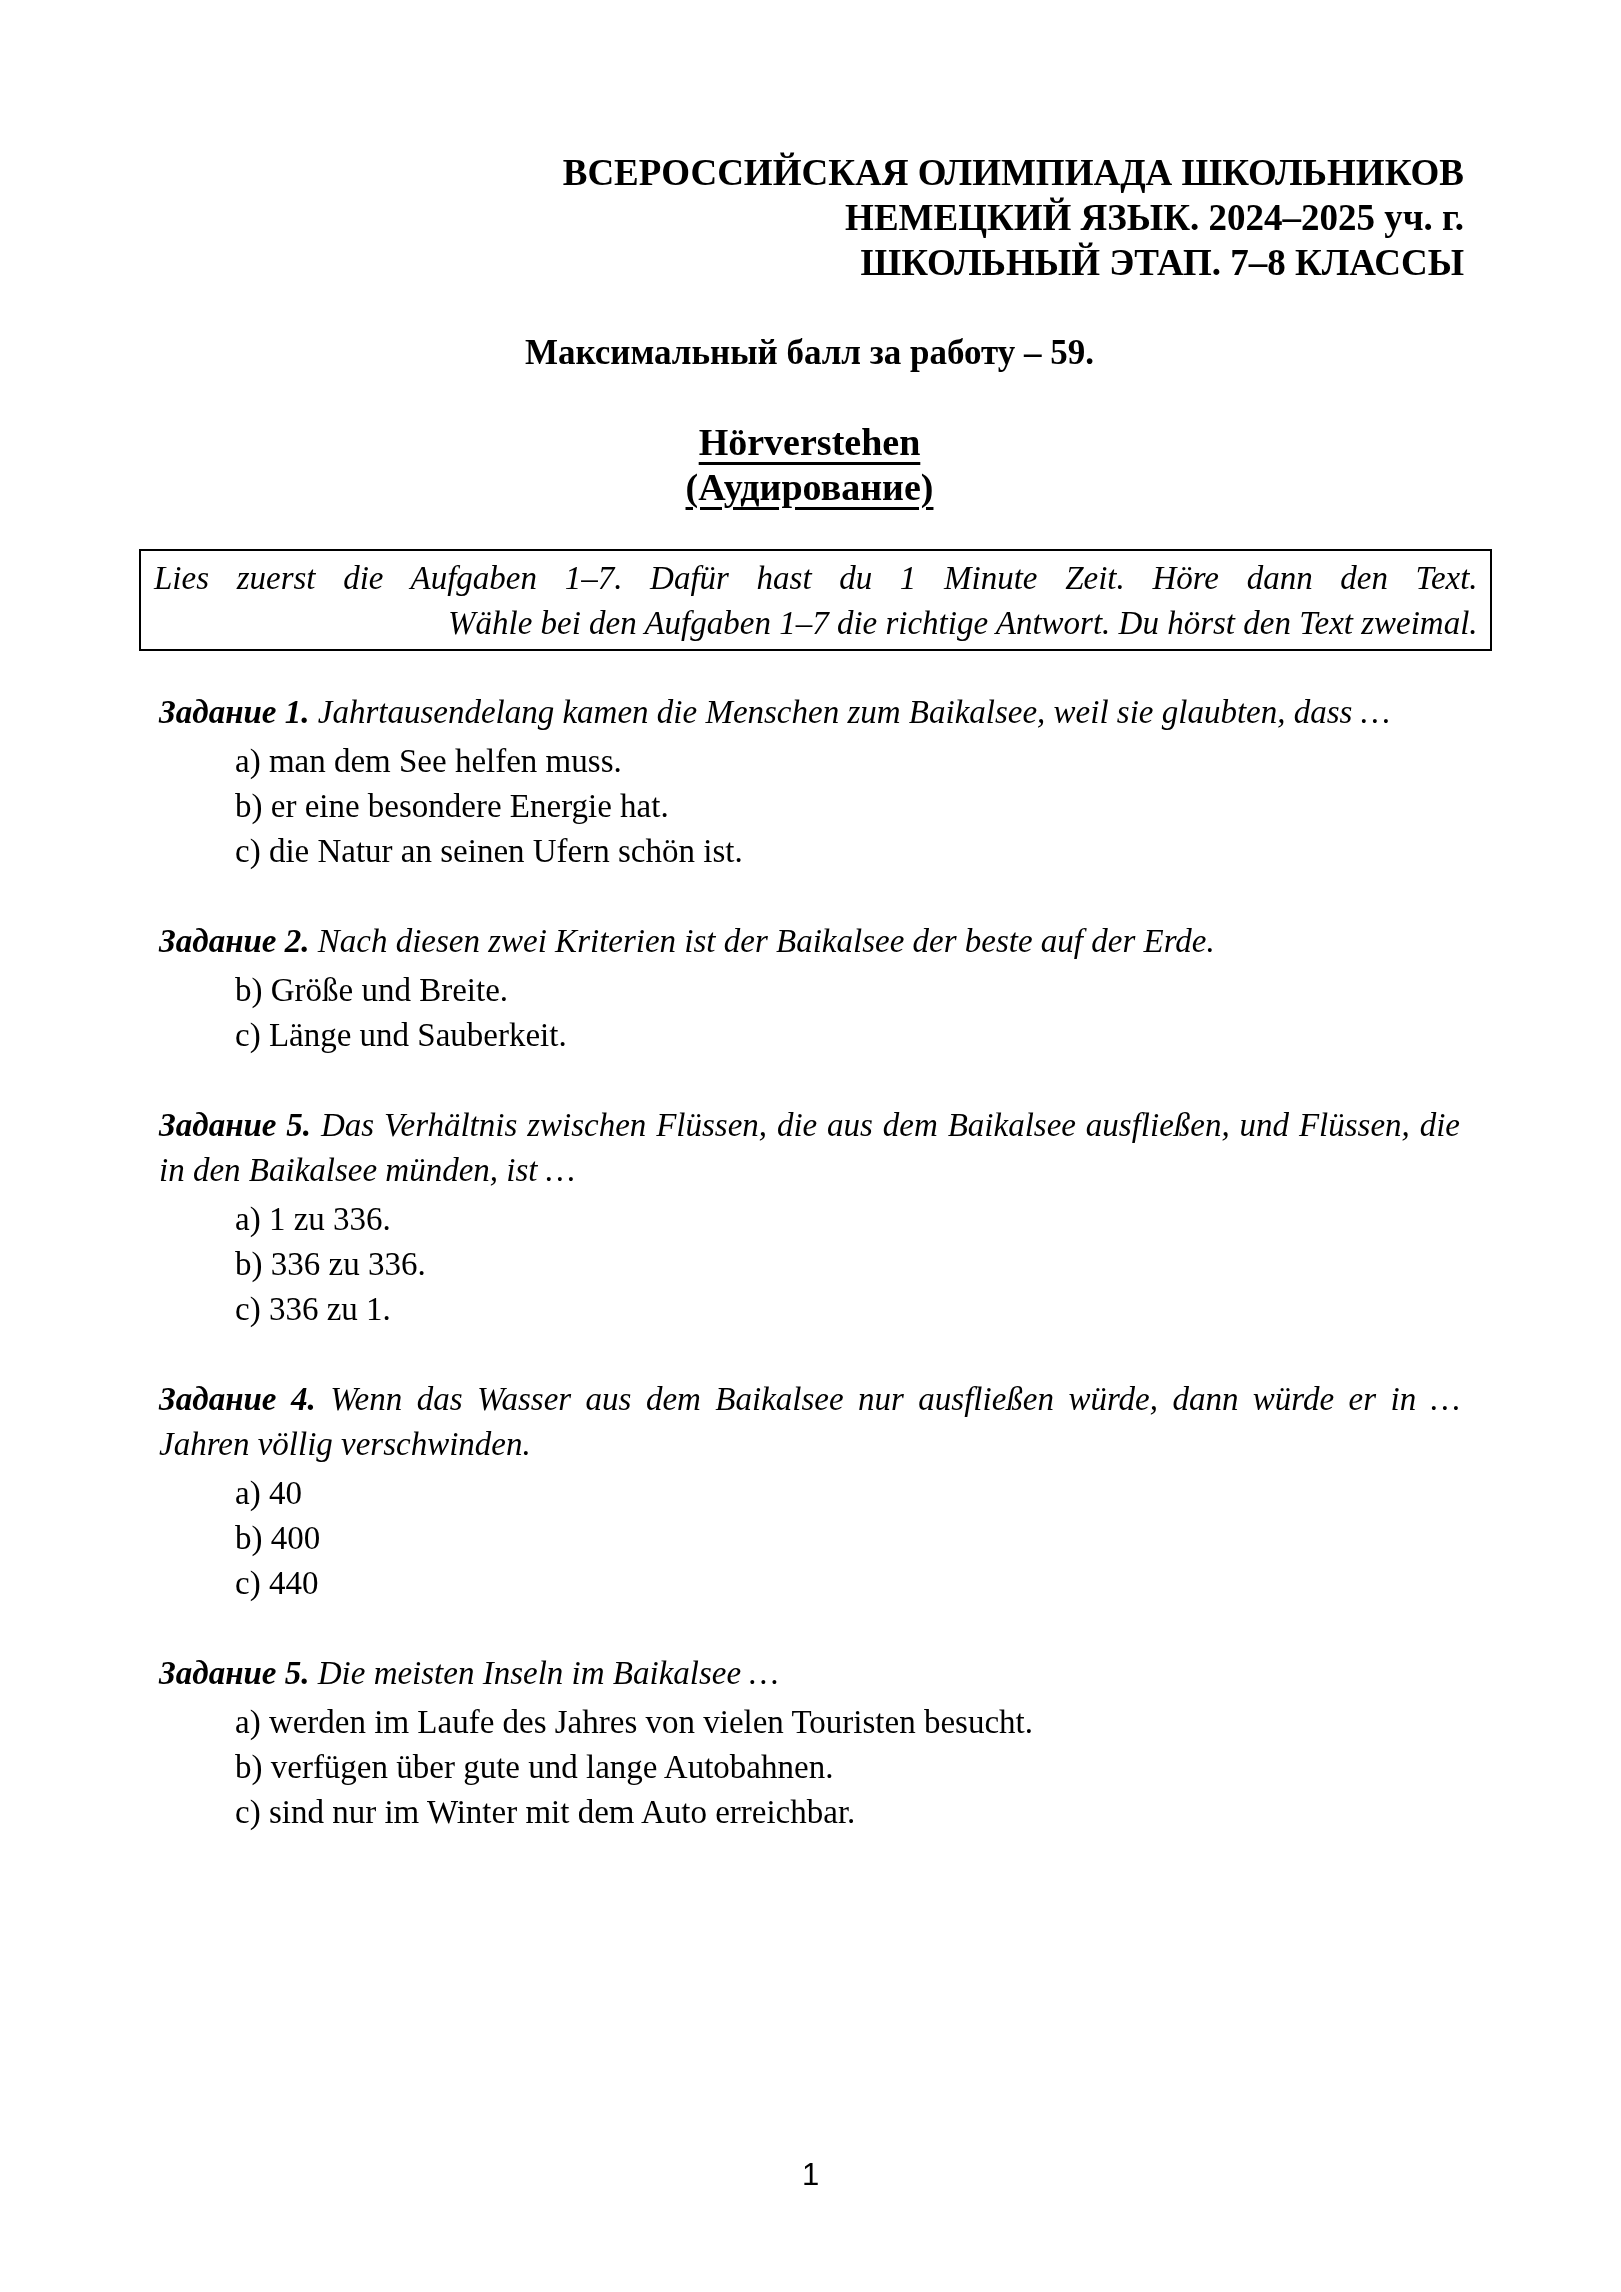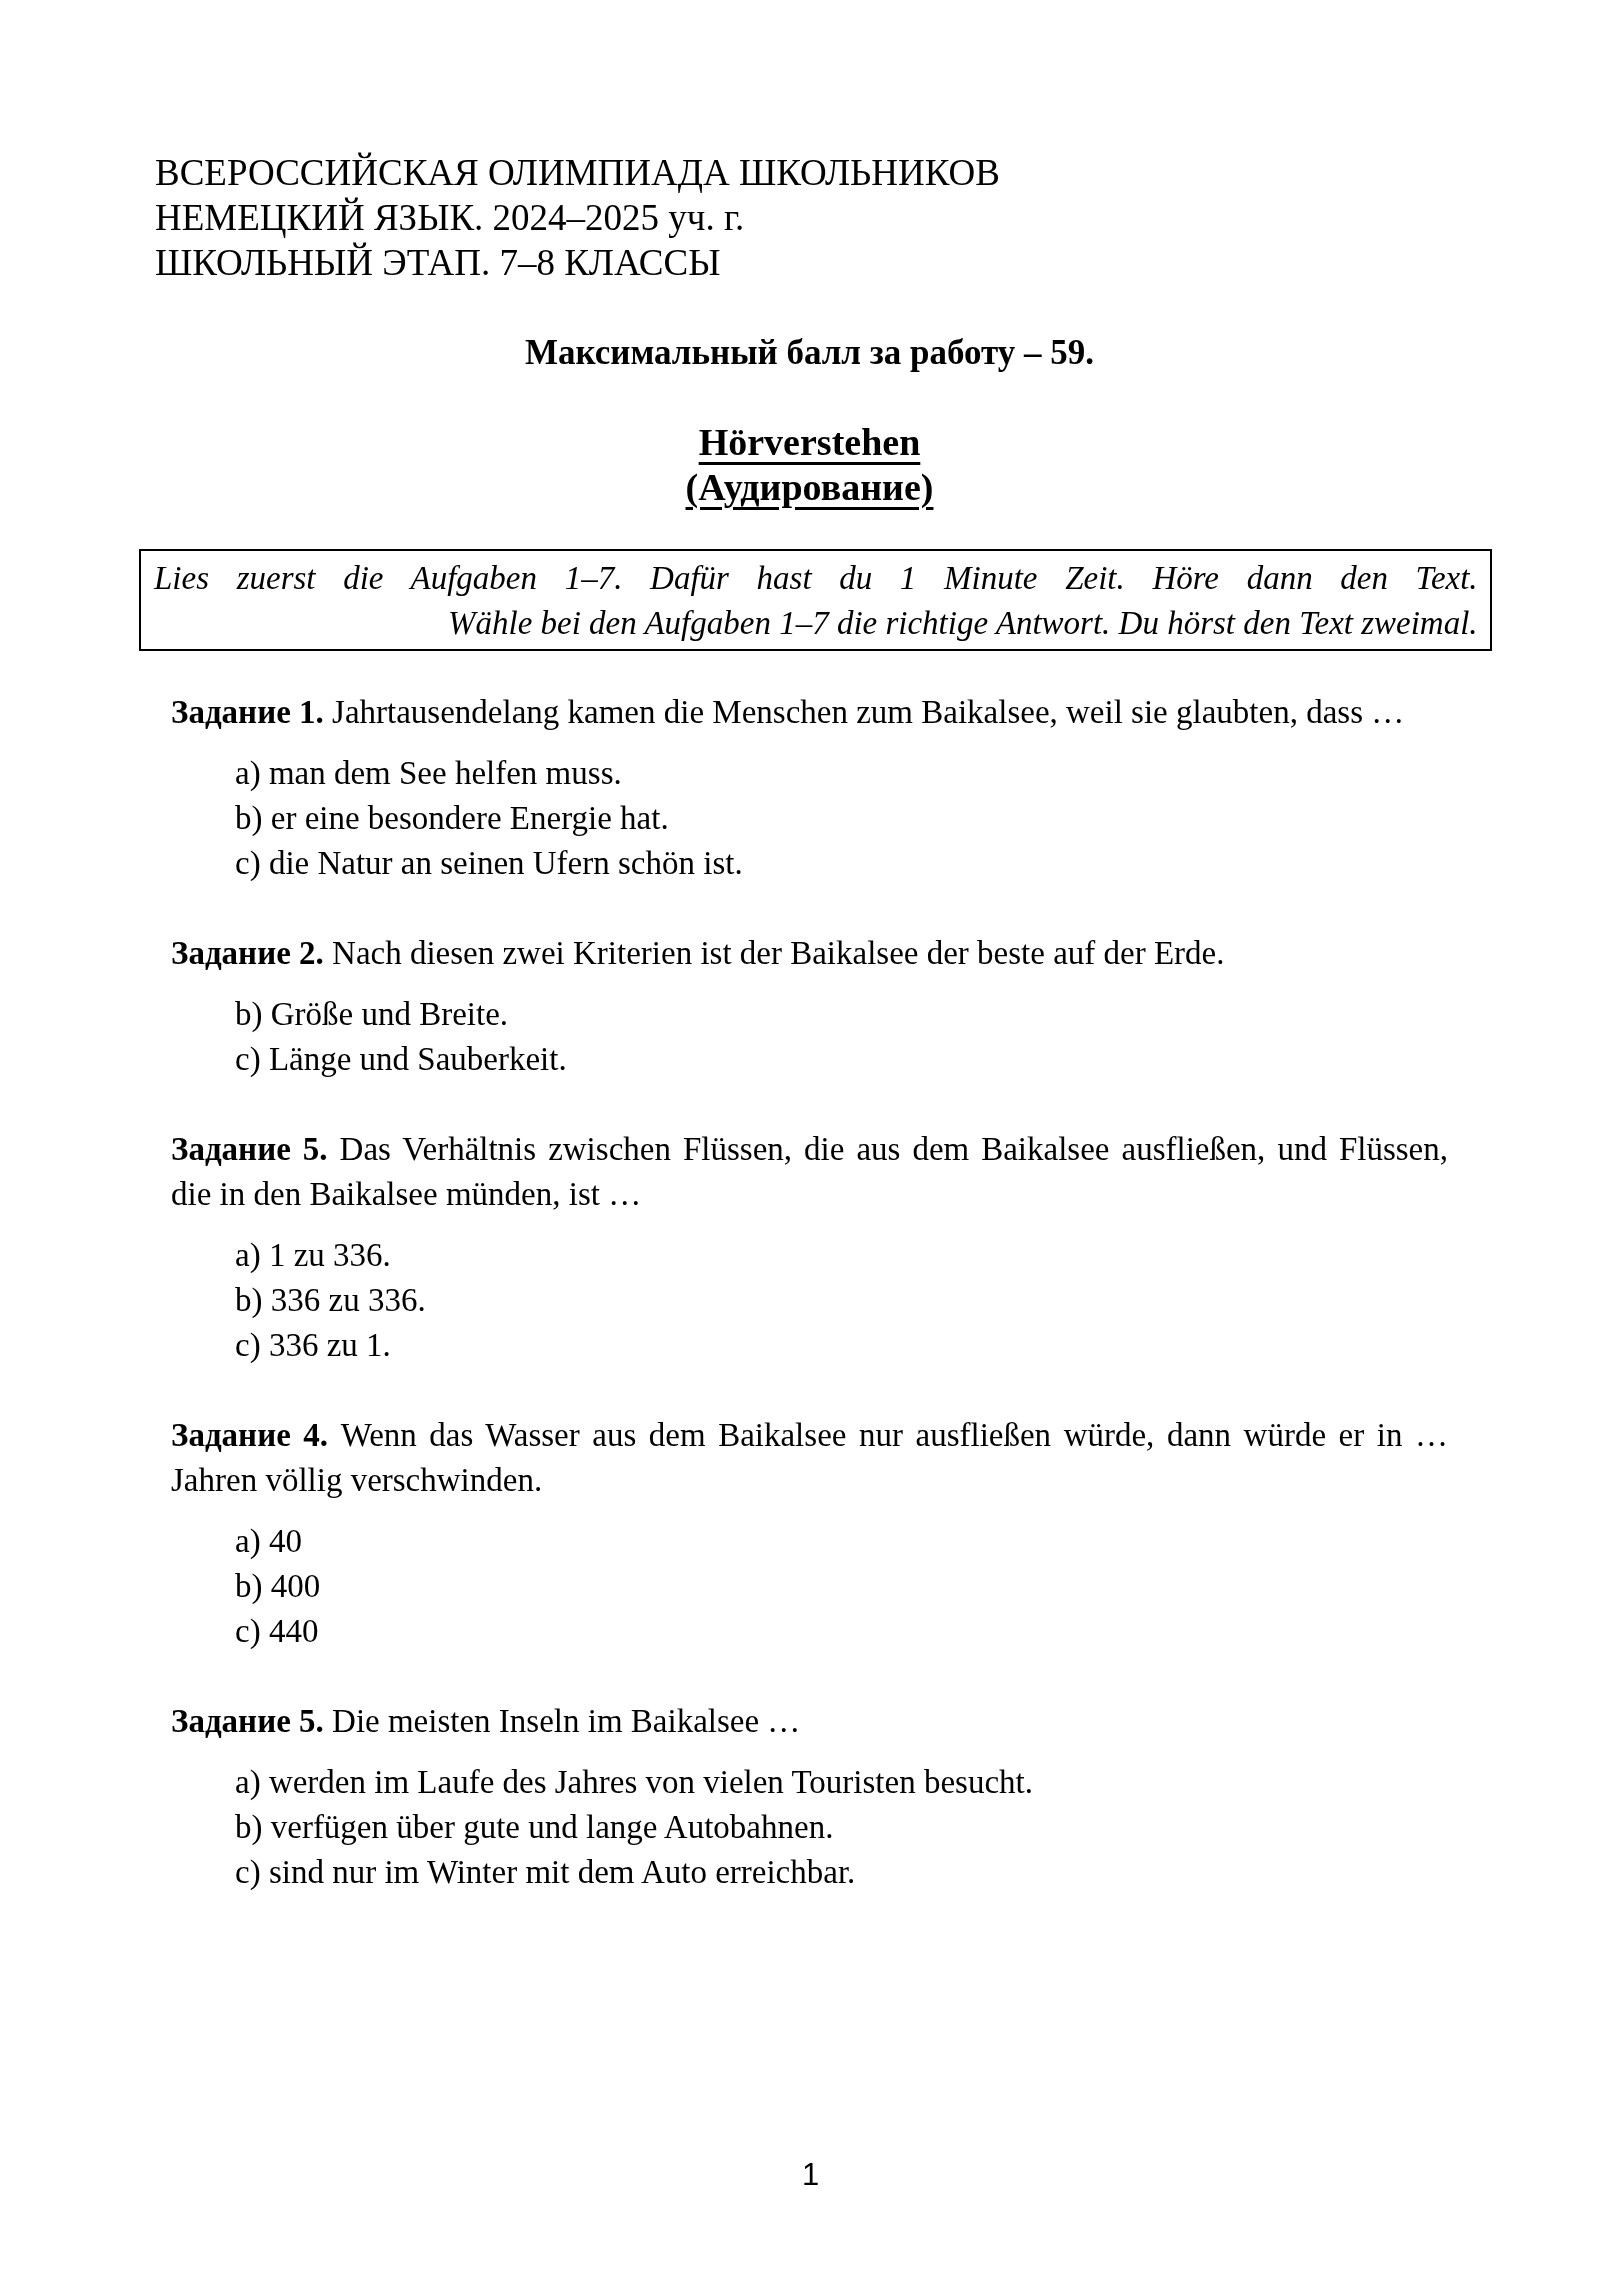--- a/index.html
+++ b/index.html
@@ -18,23 +18,24 @@
   }
   .content {
     position: absolute;
     left: 155px;
     top: 150px;
     width: 1309px;
     font-size: 33px;
     line-height: 45px;
   }
   .doc-header {
-    text-align: left;
+    text-align: right;
     font-size: 37px;
     line-height: 45px;
+    font-weight: bold;
   }
   .max-score {
     margin-top: 45px;
     text-align: center;
     font-weight: bold;
     font-size: 35px;
   }
   .section-heading {
     margin-top: 45px;
     text-align: center;
@@ -65,22 +66,23 @@
     text-align: right;
     margin-left: 24px;
   }
   .task {
     margin-top: 45px;
   }
   .task.first {
     margin-top: 39px;
   }
   .task-head {
-    margin: 16px;
+    margin: 4px;
     text-align: justify;
+    font-style: italic;
   }
   .task-label {
     font-weight: bold;
   }
   .opt {
     padding-left: 80px;
   }
   .page-number {
     position: absolute;
     top: 2152px;

